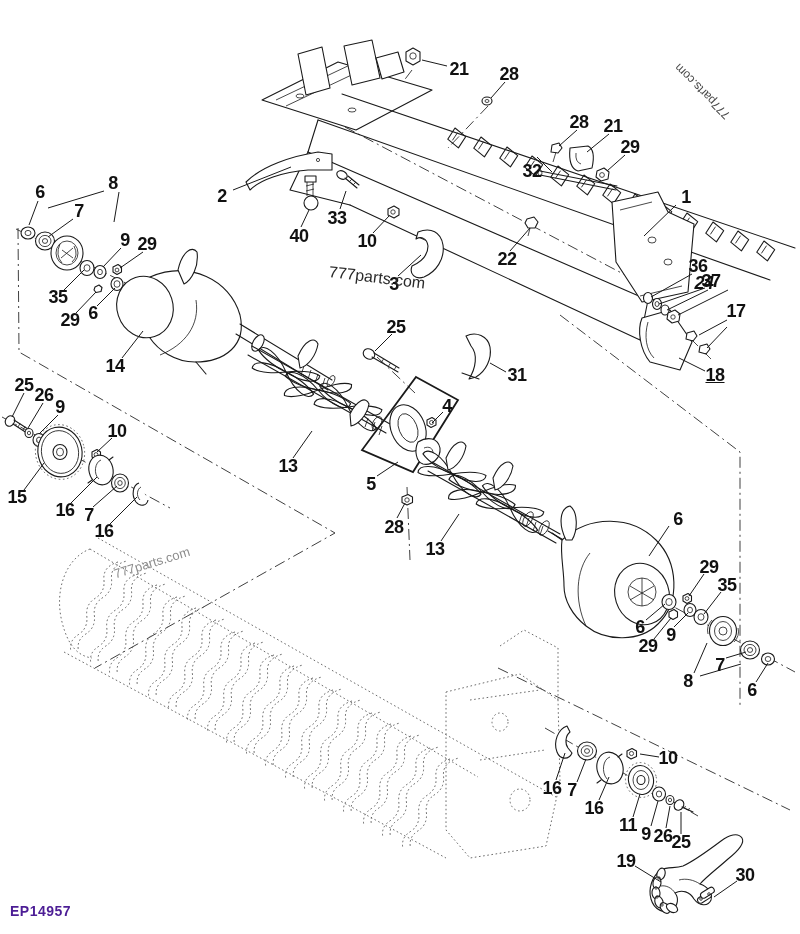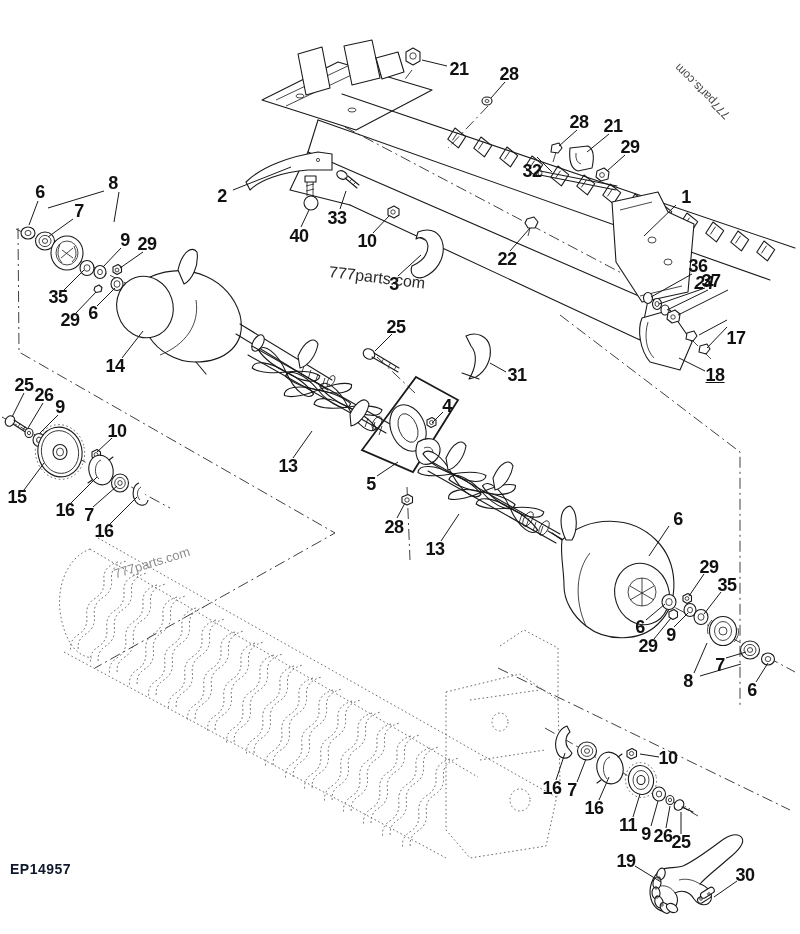--- a/index.html
+++ b/index.html
@@ -4,21 +4,21 @@
 <style>
   html,body{margin:0;padding:0;background:#fff;}
   #stage{position:relative;width:800px;height:934px;background:#fff;overflow:hidden;
          font-family:"Liberation Sans",sans-serif;}
   #art, #leaders{position:absolute;left:0;top:0;}
   #leaders{pointer-events:none;}
   .callout{position:absolute;transform:translate(-50%,-50%);font-weight:bold;
            font-size:18px;color:#111;letter-spacing:-0.5px;line-height:1;
            font-family:"Liberation Sans",sans-serif;}
   .watermark{position:absolute;white-space:nowrap;font-family:"Liberation Sans",sans-serif;}
-  #plate-code{position:absolute;left:10px;top:861px;font-weight:bold;font-size:14px;color:#0f172a;
+  #plate-code{position:absolute;left:10px;top:903px;font-weight:bold;font-size:14px;color:#4c1d95;
               font-family:"Liberation Sans",sans-serif;letter-spacing:0.5px;}
   svg .ln{stroke:#1a1a1a;stroke-width:1.1;fill:none;stroke-linecap:round;stroke-linejoin:round;}
   svg .fl{stroke:#1a1a1a;stroke-width:1.1;fill:#fff;stroke-linejoin:round;}
   svg .thin{stroke:#1a1a1a;stroke-width:0.8;fill:none;}
   svg .phantom{stroke:#2a2a2a;stroke-width:0.9;fill:none;stroke-dasharray:11 4 2 4;}
   svg .dot{stroke:#5a5a5a;stroke-width:0.9;fill:none;stroke-dasharray:1.6 2.6;}
   svg .dotf{stroke:#5a5a5a;stroke-width:0.9;fill:none;stroke-dasharray:1.6 2.6;}
   svg .bold{stroke:#1a1a1a;stroke-width:1.8;fill:none;}
 </style>
 </head>
@@ -434,21 +434,21 @@
       <div class="callout" style="left: 459px; top: 69px;">21</div>
       <div class="callout" style="left: 509px; top: 74px;">28</div>
       <div class="callout" style="left: 507px; top: 259px;">22</div>
       <div class="callout" style="left: 579px; top: 122px;">28</div>
       <div class="callout" style="left: 613px; top: 126px;">21</div>
       <div class="callout" style="left: 630px; top: 147px;">29</div>
       <div class="callout" style="left: 532px; top: 149px; margin-top: 22px;">32</div>
       <div class="callout" style="left: 698px; top: 266px;">36</div>
       <div class="callout" style="left: 711px; top: 281px;">37</div>
       <div class="callout" style="left: 704px; top: 283px; font-style: italic;">24</div>
-      <div class="callout" style="left: 736px; top: 338px; text-align: center;">17</div>
+      <div class="callout" style="left: 736px; top: 311px; text-align: center;">17</div>
       <div class="callout" style="left: 715px; top: 375px; text-decoration: underline;">18</div>
       <div class="callout" style="left: 396px; top: 327px;">25</div>
       <div class="callout" style="left: 517px; top: 375px;">31</div>
       <div class="callout" style="left: 288px; top: 466px;">13</div>
       <div class="callout" style="left: 394px; top: 527px;">28</div>
       <div class="callout" style="left: 435px; top: 549px;">13</div>
       <div class="callout" style="left: 678px; top: 519px;">6</div>
       <div class="callout" style="left: 709px; top: 567px;">29</div>
       <div class="callout" style="left: 727px; top: 585px;">35</div>
       <div class="callout" style="left: 640px; top: 627px;">6</div>

